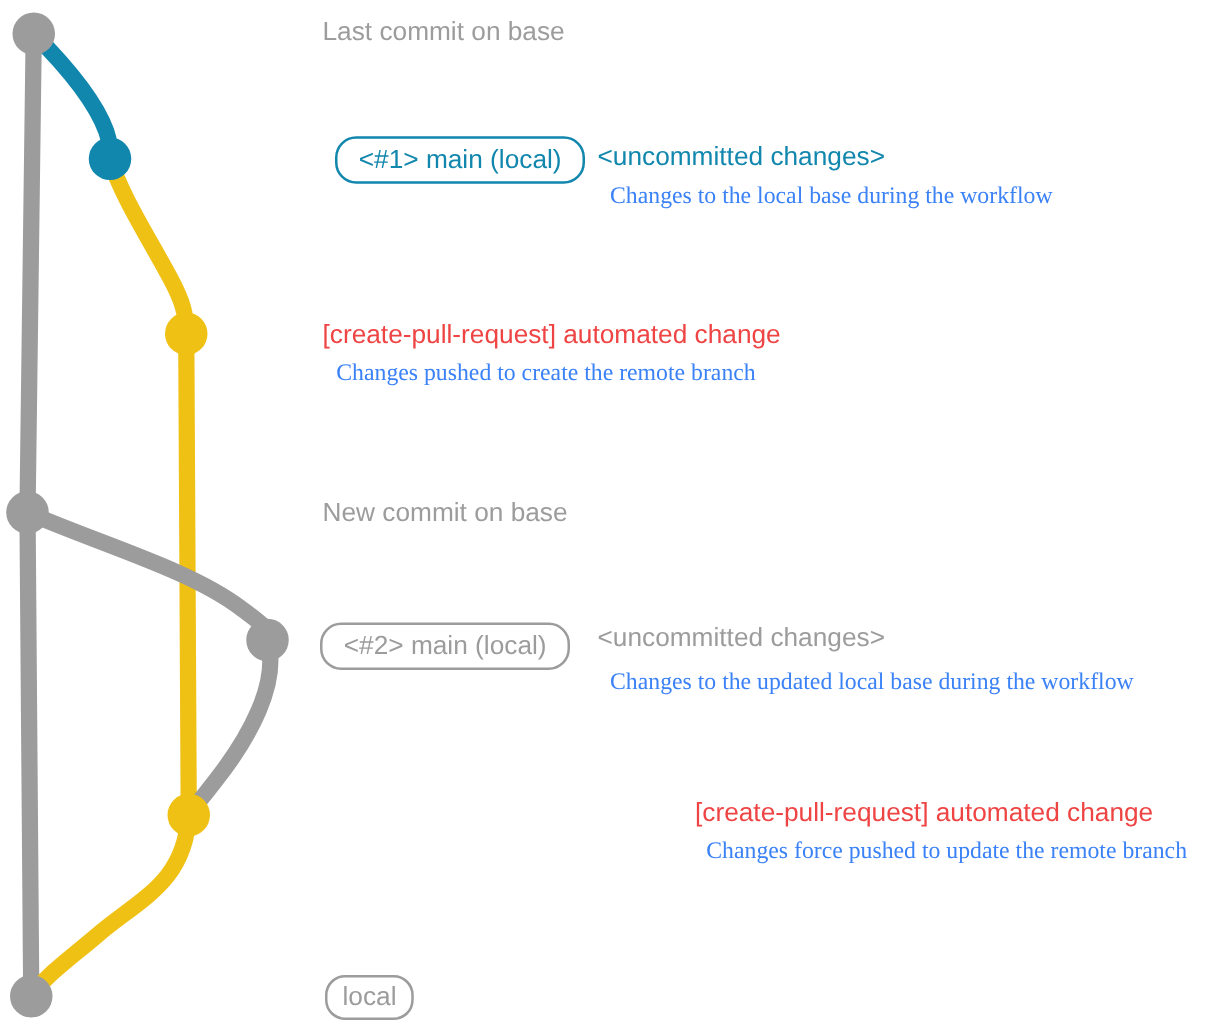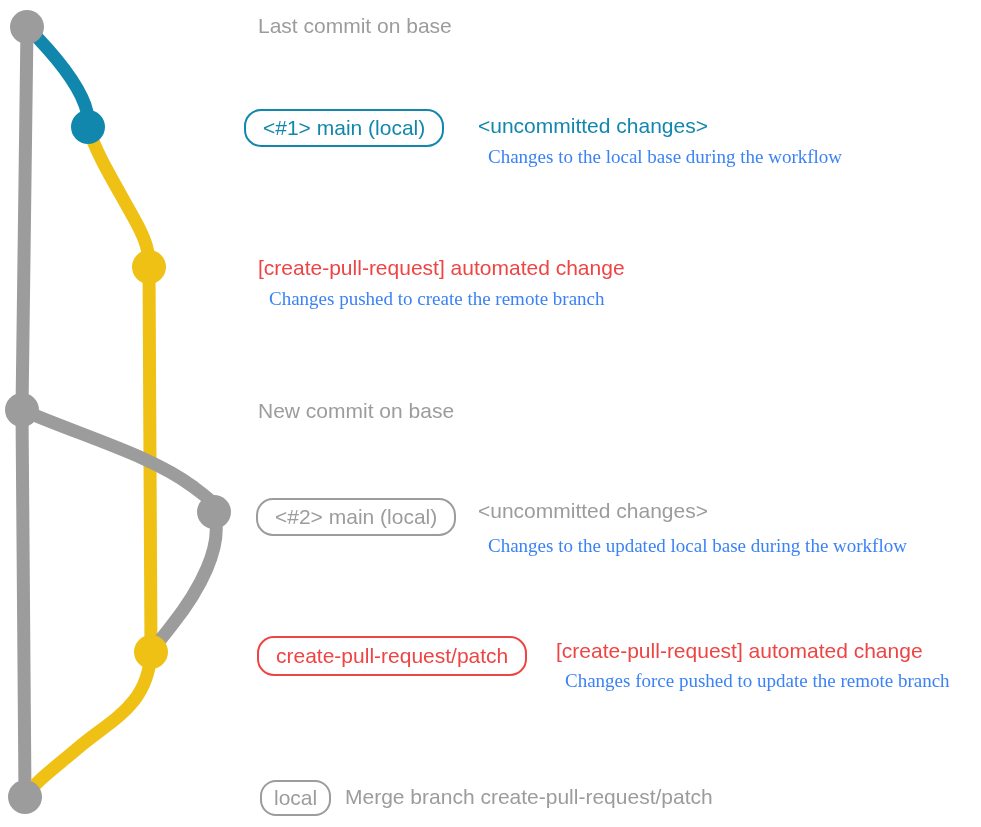--- a/index.html
+++ b/index.html
@@ -60,41 +60,37 @@
     <circle cx="88" cy="127" r="17" fill="#1287ae"></circle>
     <circle cx="149" cy="267" r="17" fill="#f0c115"></circle>
     <circle cx="22" cy="410" r="17" fill="#9c9c9c"></circle>
     <circle cx="214" cy="512" r="17" fill="#9c9c9c"></circle>
     <circle cx="151" cy="652" r="17" fill="#f0c115"></circle>
     <circle cx="25" cy="797" r="17" fill="#9c9c9c"></circle>
   </svg>
 
   <div class="abs sans-label c-gray" style="left:258px; top:13px;">Last commit on base</div>
 
-  <div class="abs" style="left:244px; top:109px;">
+  <div class="abs" style="left:268px; top:109px;">
     <span class="badge c-blue">&lt;#1&gt; main (local)</span>
   </div>
   <div class="abs sans-label c-blue" style="left:478px; top:113px;">&lt;uncommitted changes&gt;</div>
   <div class="abs serif-note" style="left:488px; top:145px;">Changes to the local base during the workflow</div>
 
   <div class="abs sans-label c-yellow" style="left:258px; top:255px;">[create-pull-request] automated change</div>
   <div class="abs sans-label c-gray" style="left:258px; top:398px;">New commit on base</div>
 
   <div class="abs serif-note" style="left:269px; top:287px;">Changes pushed to create the remote branch</div>
 
   <div class="abs" style="left:256px; top:498px;">
     <span class="badge c-gray">&lt;#2&gt; main (local)</span>
   </div>
   <div class="abs sans-label c-gray" style="left:478px; top:498px;">&lt;uncommitted changes&gt;</div>
   <div class="abs serif-note" style="left:488px; top:534px;">Changes to the updated local base during the workflow</div>
 
-  <div class="abs" style="left:257px; top:636px;">
-    <span class="badge tall c-yellow">create-pull-request/patch</span>
-  </div>
   <div class="abs sans-label c-yellow" style="left:556px; top:638px;">[create-pull-request] automated change</div>
   <div class="abs serif-note" style="left:565px; top:669px;">Changes force pushed to update the remote branch</div>
 
   <div class="abs" style="left:260px; top:780px;">
     <span class="badge small c-gray">local</span>
   </div>
-  <div class="abs sans-label c-gray" style="left:345px; top:784px;">Merge branch create-pull-request/patch</div>
 
 </div>
 
 </body></html>

